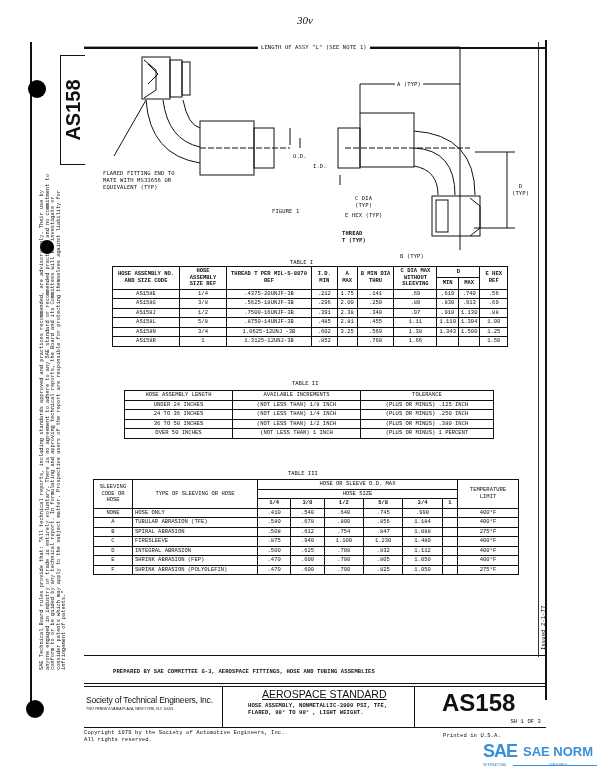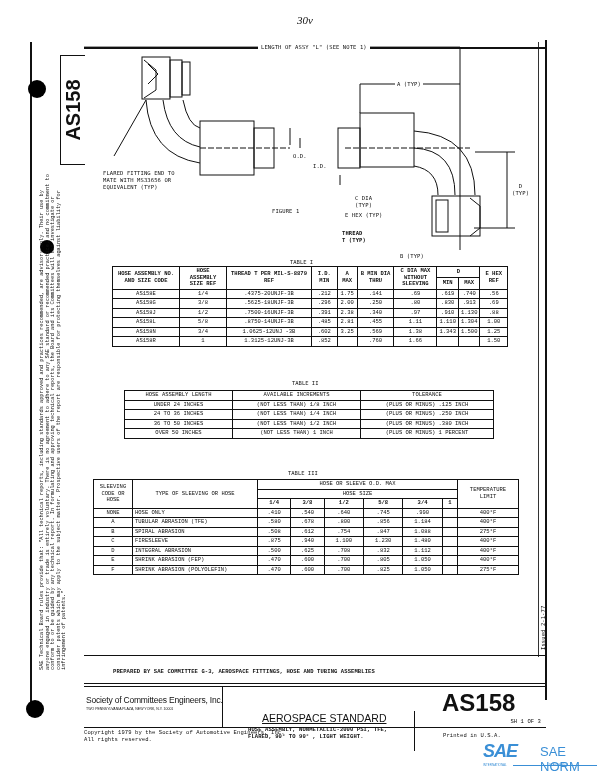--- a/index.html
+++ b/index.html
@@ -15,21 +15,21 @@
   .sidebox span{position:absolute;left:50%;top:50%;transform:translate(-50%,-50%) rotate(-90deg);font-size:20px;font-weight:bold;white-space:nowrap;}
   .punch{width:18px;height:18px;border-radius:50%;background:#000;}
   .vert-text{left:40px;top:170px;width:22px;height:500px;}
   .vert-text div{position:absolute;left:0;top:0;transform-origin:left top;transform:translate(0,500px) rotate(-90deg);width:500px;font-size:5.3px;line-height:5.6px;}
   table.t{border-collapse:collapse;position:absolute;font-size:5.5px;line-height:6.5px;}
   table.t td, table.t th{border:1px solid #111;padding:1px 2px;text-align:center;vertical-align:middle;font-weight:normal;}
   table.t th{font-weight:bold;}
   .tcap{font-size:5.5px;}
   .title-block{left:84px;top:686px;width:462px;height:40px;border-top:1.5px solid #111;border-bottom:1.5px solid #111;}
   .tb-sae{position:absolute;left:0;top:0;width:138px;height:40px;border-right:1.5px solid #111;}
-  .tb-mid{position:absolute;left:140px;top:0;width:190px;height:40px;border-right:1.5px solid #111;margin-top:24px;}
+  .tb-mid{position:absolute;left:140px;top:0;width:190px;height:40px;border-right:1.5px solid #111;}
   .tb-num{position:absolute;left:332px;top:0;width:128px;height:40px;}
   .line{background:#111;}
   .svgfig{left:70px;top:40px;}
 </style>
 </head>
 <body>
 
 <div class="abs" style="left:297px;top:14px;font-family:Liberation Serif, serif;font-style:italic;font-size:11px;">30v</div>
 
 <div class="abs frame-left"></div>
@@ -342,39 +342,39 @@
   </table>
 
 <div class="abs tiny" style="left:540px;top:650px;transform-origin:left top;transform:rotate(-90deg);white-space:nowrap;">Issued 2-1-77</div>
 
 <div class="abs line" style="left:84px;top:655px;width:462px;height:1px;"></div>
 <div class="abs tiny mono" style="left:113px;top:668px;font-weight:bold;">PREPARED BY SAE COMMITTEE G-3, AEROSPACE FITTINGS, HOSE AND TUBING ASSEMBLIES</div>
 <div class="abs line" style="left:84px;top:683px;width:462px;height:1px;"></div>
 
 <div class="abs title-block">
   <div class="tb-sae">
-    <div class="sans" style="position:absolute;left:2px;top:8px;font-size:8.5px;letter-spacing:-0.2px;white-space:nowrap;">Society of Committees Engineers, Inc.</div>
+    <div class="sans" style="position:absolute;left:2px;top:8px;font-size:8.5px;letter-spacing:-0.2px;white-space:nowrap;">Society of Technical Engineers, Inc.</div>
     <div class="sans" style="position:absolute;left:2px;top:20px;font-size:3.5px;white-space:nowrap;">TWO PENNSYLVANIA PLAZA, NEW YORK, N.Y. 10001</div>
   </div>
   <div class="tb-mid">
     <div class="sans" style="position:absolute;left:38px;top:1px;font-size:10.5px;text-decoration:underline;white-space:nowrap;">AEROSPACE STANDARD</div>
     <div class="tiny mono" style="position:absolute;left:24px;top:15px;font-weight:bold;white-space:nowrap;">HOSE ASSEMBLY, NONMETALLIC-3000 PSI, TFE,</div>
     <div class="tiny mono" style="position:absolute;left:24px;top:22px;font-weight:bold;white-space:nowrap;">FLARED, 90° TO 90° , LIGHT WEIGHT.</div>
   </div>
   <div class="tb-num">
     <div class="sans" style="position:absolute;left:26px;top:2px;font-size:24px;font-weight:bold;">AS158</div>
     <div class="tiny mono" style="position:absolute;right:3px;bottom:2px;">SH 1 OF 3</div>
   </div>
 </div>
 
 <div class="abs tiny mono" style="left:84px;top:729px;">
   <div>Copyright 1979 by the Society of Automotive Engineers, Inc.</div>
   <div>All rights reserved.</div>
 </div>
 <div class="abs tiny mono" style="left:443px;top:732px;">Printed in U.S.A.</div>
 
 <div class="abs" style="left:483px;top:741px;width:115px;height:30px;">
-  <div class="sans" style="position:absolute;left:0;top:0;font-size:18px;font-weight:bold;font-style:italic;color:#3a8fd6;letter-spacing:-1px;">SAE</div>
-  <div class="sans" style="position:absolute;left:40px;top:3px;font-size:13px;font-weight:normal;color:#3a8fd6;margin-left:17px;">SAE NORM</div>
+  <div class="sans" style="position:absolute;left:0;top:0;font-size:18px;font-weight:bold;color:#3a8fd6;letter-spacing:-1px;">SAE</div>
+  <div class="sans" style="position:absolute;left:40px;top:3px;font-size:13px;font-weight:bold;color:#3a8fd6;">SAE NORM</div>
   <div class="sans" style="position:absolute;left:0;top:22px;font-size:3px;color:#3a8fd6;">INTERNATIONAL</div>
   <div class="sans" style="position:absolute;left:66px;top:22px;font-size:3px;color:#3a8fd6;">STANDARDS</div>
   <div style="position:absolute;left:30px;top:24px;width:84px;height:0.6px;background:#3a8fd6;"></div>
 </div>
 
 </body></html>

